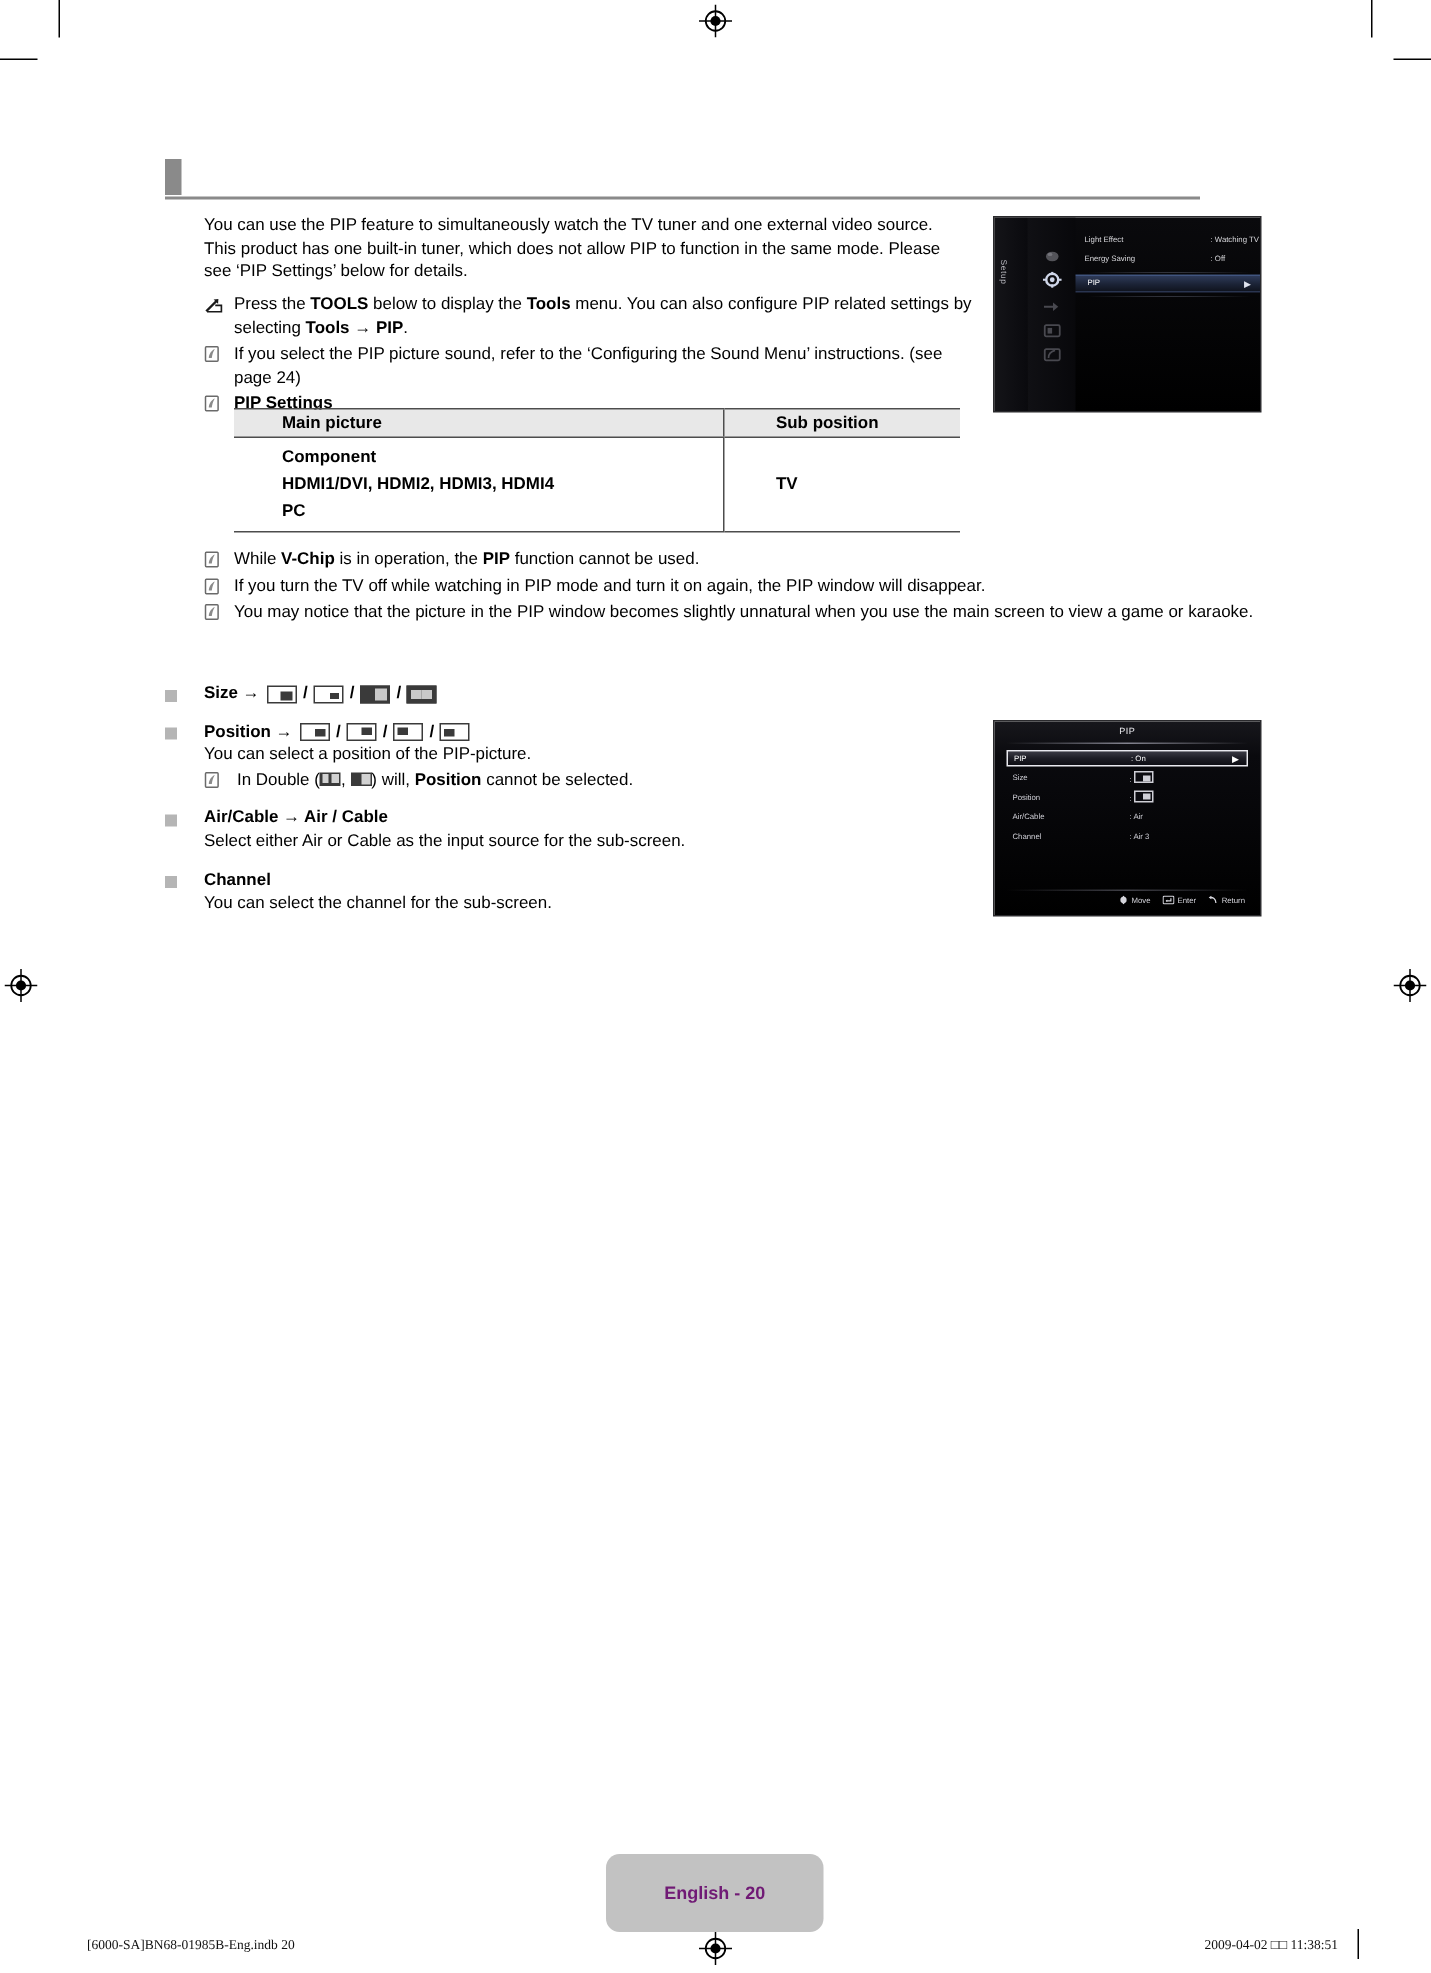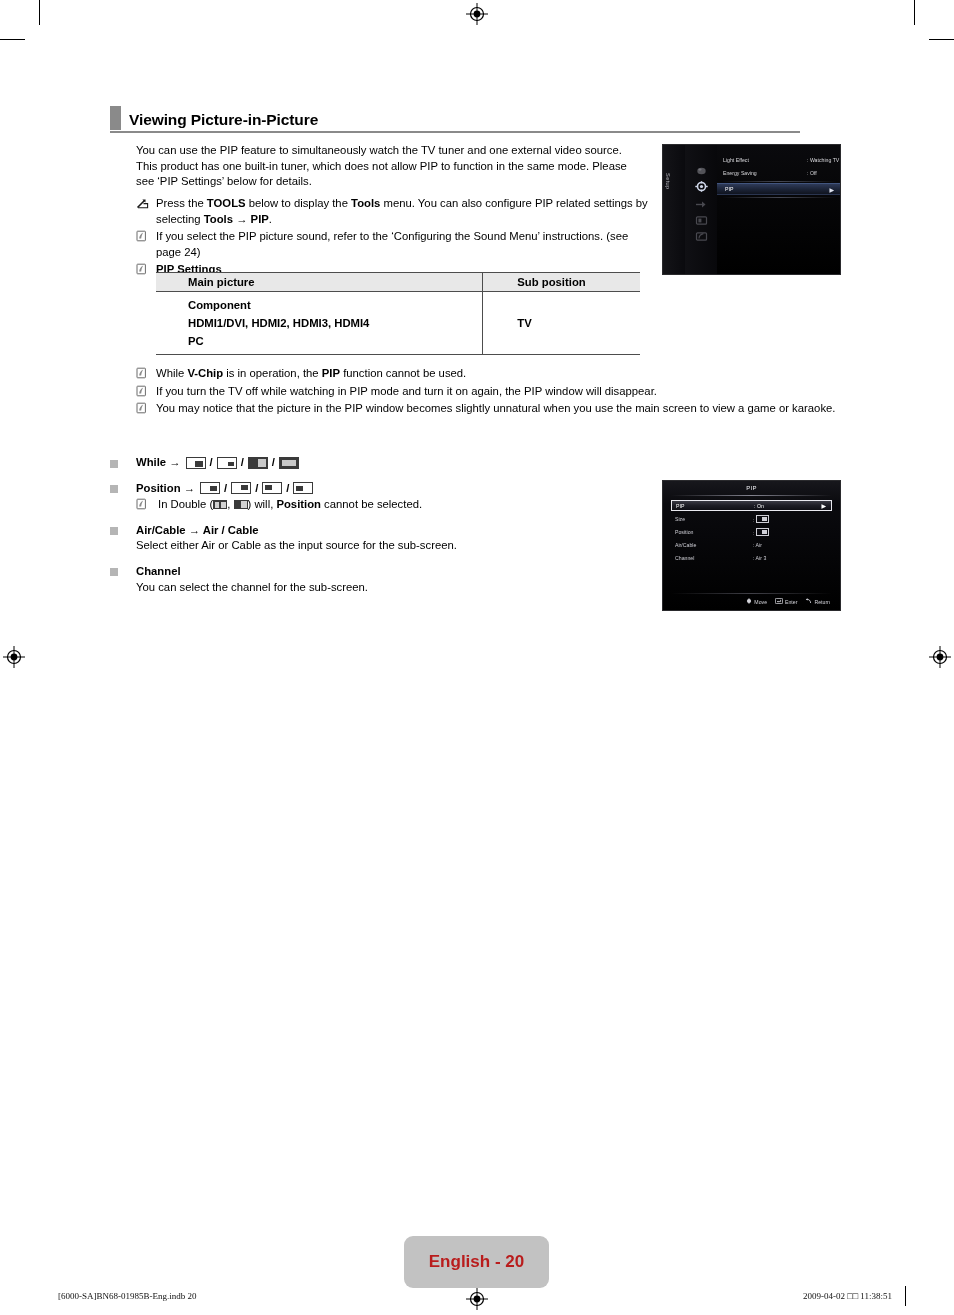--- a/index.html
+++ b/index.html
@@ -301,21 +301,21 @@
 
   
   .page-badge {
     position: absolute;
     left: 404px; top: 1236px;
     width: 145px; height: 52px;
     background: #c2c2c2;
     border-radius: 9px;
     display: flex; align-items: center; justify-content: center;
   }
-  .page-badge span { font-size: 17px; font-weight: bold; color:#b91c1c; }
+  .page-badge span { font-size: 12px; font-weight: bold; color:#701a75; }
 
   .foot-left {
     position: absolute; left: 58px; top: 1291px;
     font-family: "Liberation Serif", serif;
     font-size: 9px; color:#111;
   }
   .foot-right {
     position: absolute; right: 62px; top: 1291px;
     font-family: "Liberation Serif", serif;
     font-size: 9px; color:#111; white-space: nowrap;
@@ -362,23 +362,20 @@
     <svg width="22" height="22" viewBox="0 0 22 22">
       <circle cx="11" cy="11" r="6.5" fill="none" stroke="#000" stroke-width="1.2"></circle>
       <circle cx="11" cy="11" r="3.4" fill="#000"></circle>
       <line x1="11" y1="0" x2="11" y2="22" stroke="#000" stroke-width="1"></line>
       <line x1="0" y1="11" x2="22" y2="11" stroke="#000" stroke-width="1"></line>
     </svg>
   </div>
 
   <div class="section-head">
     <div class="head-tab"></div>
-    <div class="head-text-wrap">
-      <div class="head-title">Viewing Picture-in-Picture</div>
-    </div>
   </div>
   <div class="head-rule"></div>
 
   <div class="col intro">
     <p>You can use the PIP feature to simultaneously watch the TV tuner and one external video source. This product has one built-in tuner, which does not allow PIP to function in the same mode. Please see ‘PIP Settings’ below for details.</p>
   </div>
 
   <div class="col" style="top:196px; width:520px;">
 
     <div class="note-row">
@@ -479,21 +476,21 @@
 
   <div class="options">
 
 
     <div class="opt-block">
       <div class="opt-head">
         <div class="opt-marker">
             <span class="marker-square-filled"></span>
           </div>
         <div class="opt-title">
-          <span>While →</span>
+          <span>Size →</span>
           <span style="display:inline-flex;align-items:center;margin-left:5px;">
             <span class="ico-box ico-size-1"></span>
             <span class="sep">/</span>
             <span class="ico-box ico-size-2"></span>
             <span class="sep">/</span>
             <span class="ico-box ico-dbl-a"></span>
             <span class="sep">/</span>
             <span class="ico-box ico-dbl-b"></span>
           </span>
         </div>
@@ -519,20 +516,21 @@
             <span class="ico-box ico-pos pos-tl">
                 <i></i>
               </span>
             <span class="sep">/</span>
             <span class="ico-box ico-pos pos-bl">
                 <i></i>
               </span>
           </span>
         </div>
       </div>
+      <div class="opt-desc">You can select a position of the PIP-picture.</div>
       <div class="opt-subnote">
         <div class="note-ico">
           <svg class="glyph-note" width="11" height="12" viewBox="0 0 11 12">
             <rect x="1" y="1.2" width="8.4" height="9.6" rx="0.6" fill="none" stroke="#6a6a6a" stroke-width="1"></rect>
             <path d="M3.2 8.6 C3.2 6.2 5 3.4 7.2 2.6 C6.0 4.6 5.4 6.8 5.2 8.6 Z" fill="#8a8a8a"></path>
           </svg>
         </div>
         <div class="note-body">
           <span>In Double (</span><span class="ico-inline-dbl a"></span><span>, </span><span class="ico-inline-dbl b"></span><span>) will, </span><b>Position</b><span> cannot be selected.</span>
         </div>

